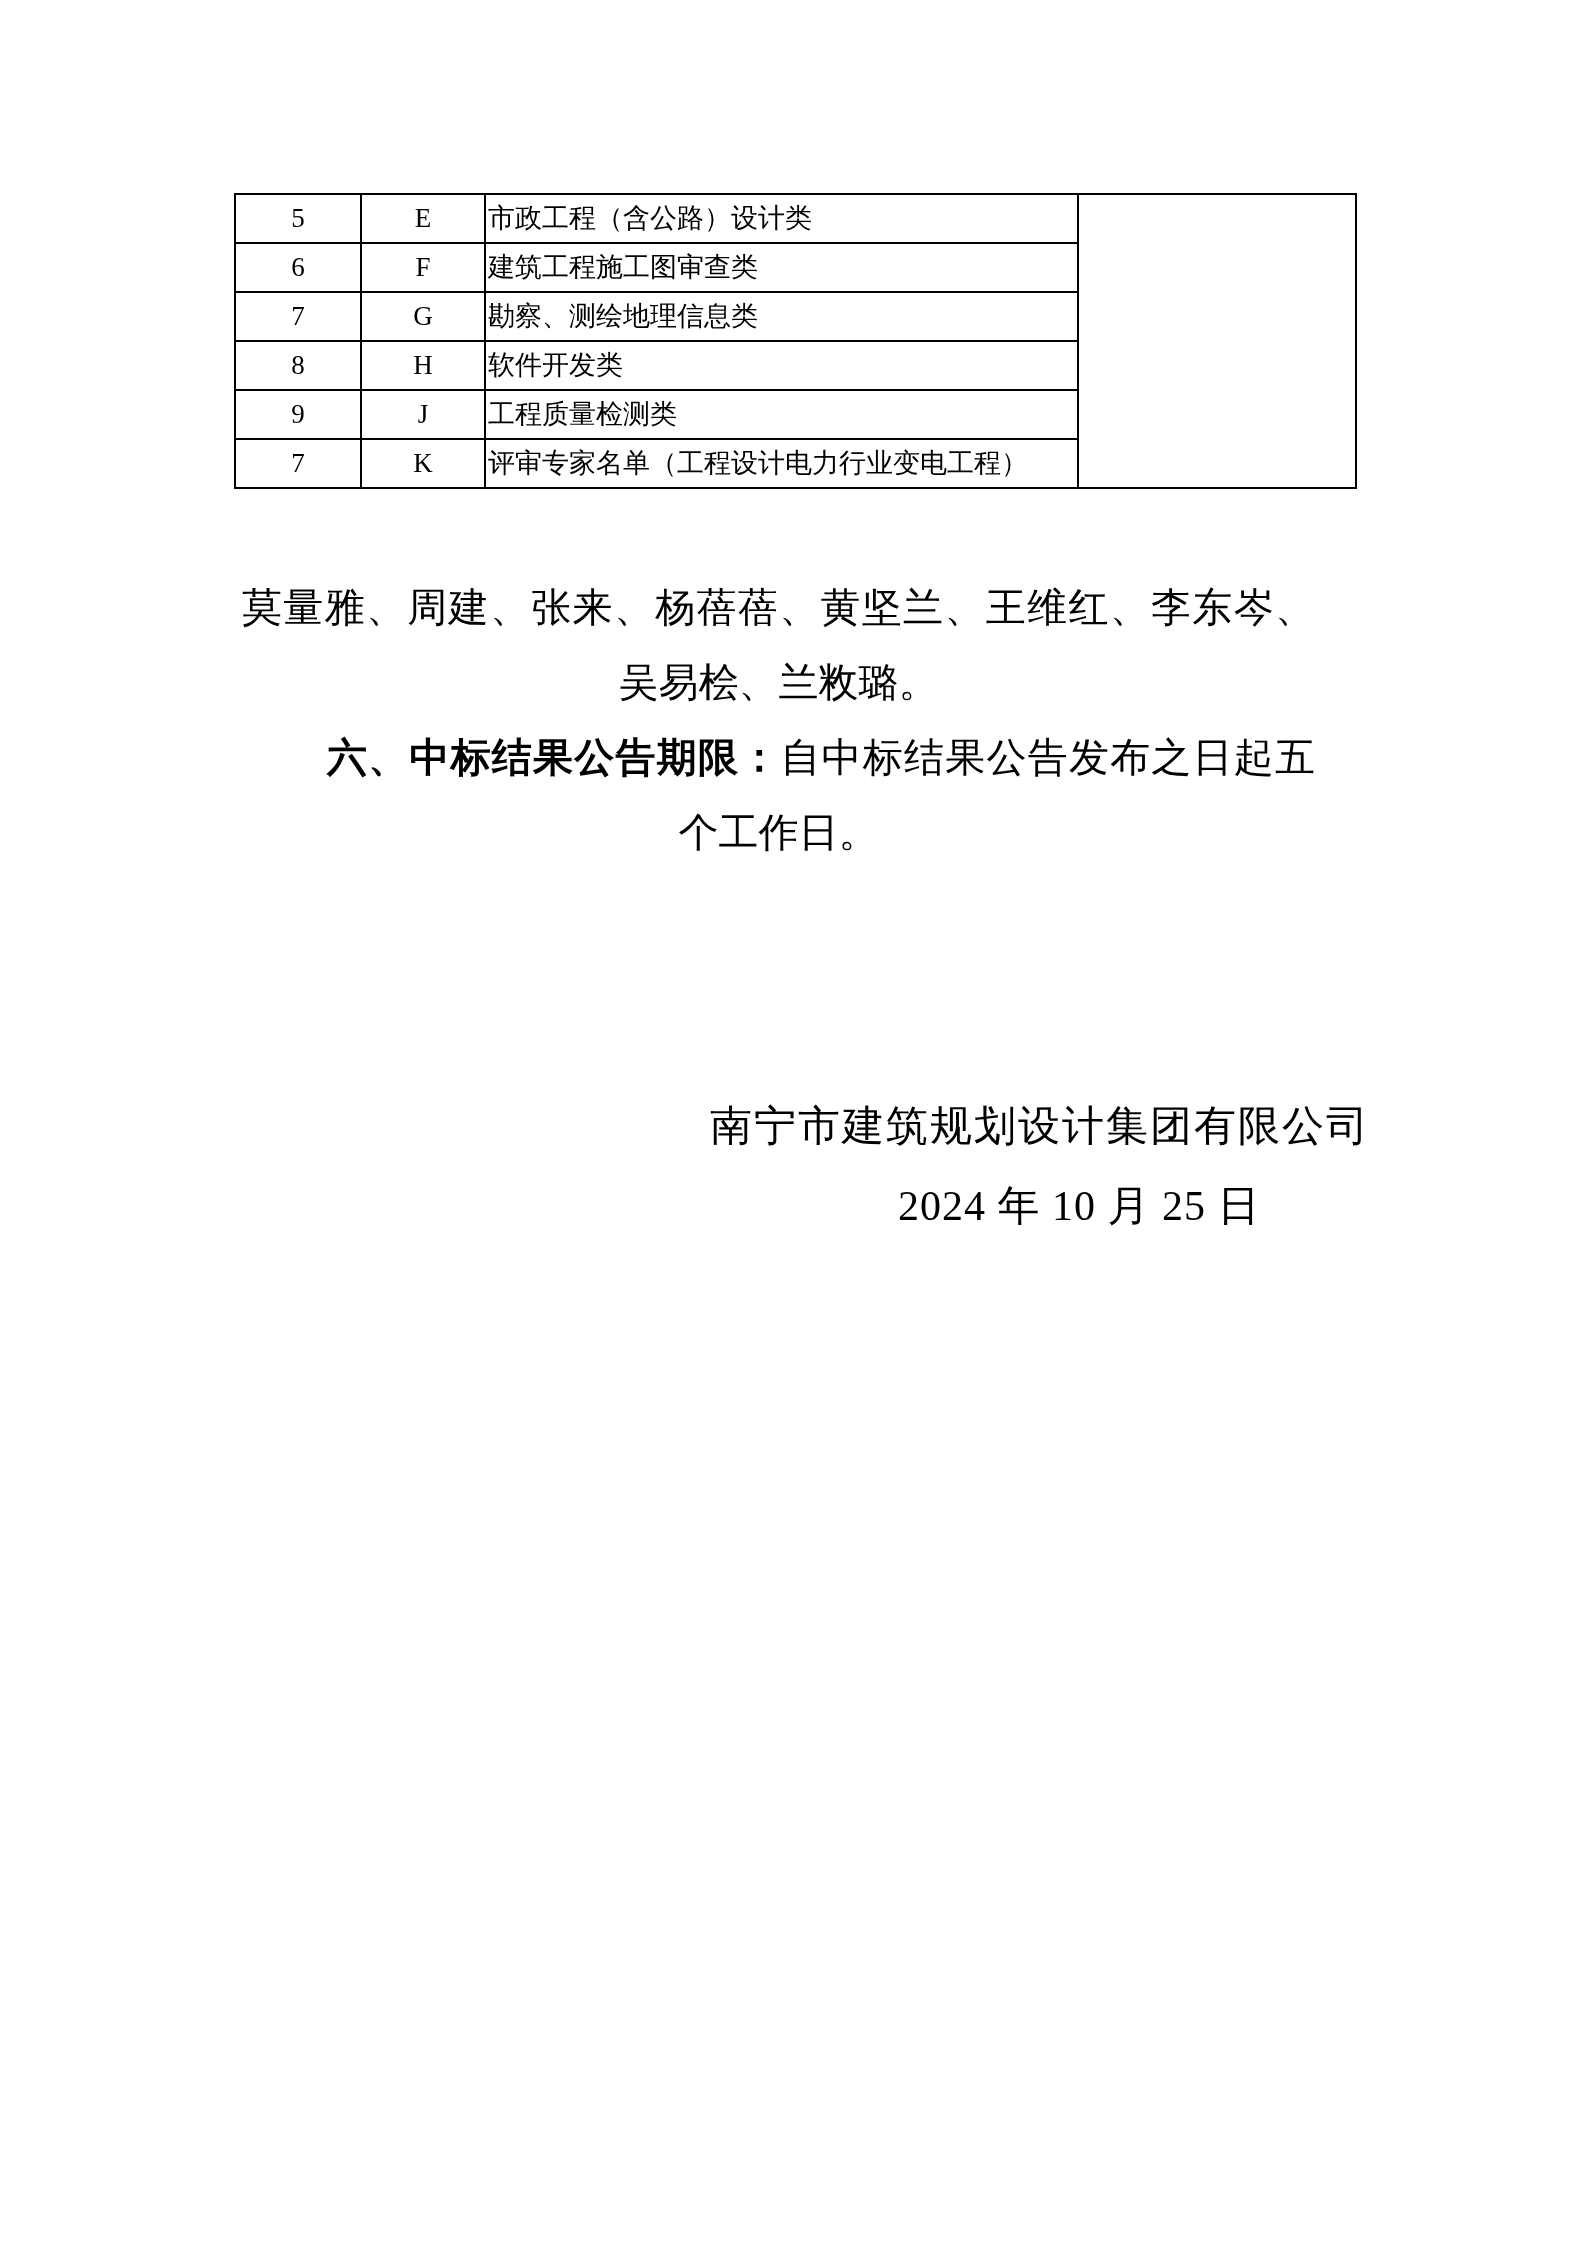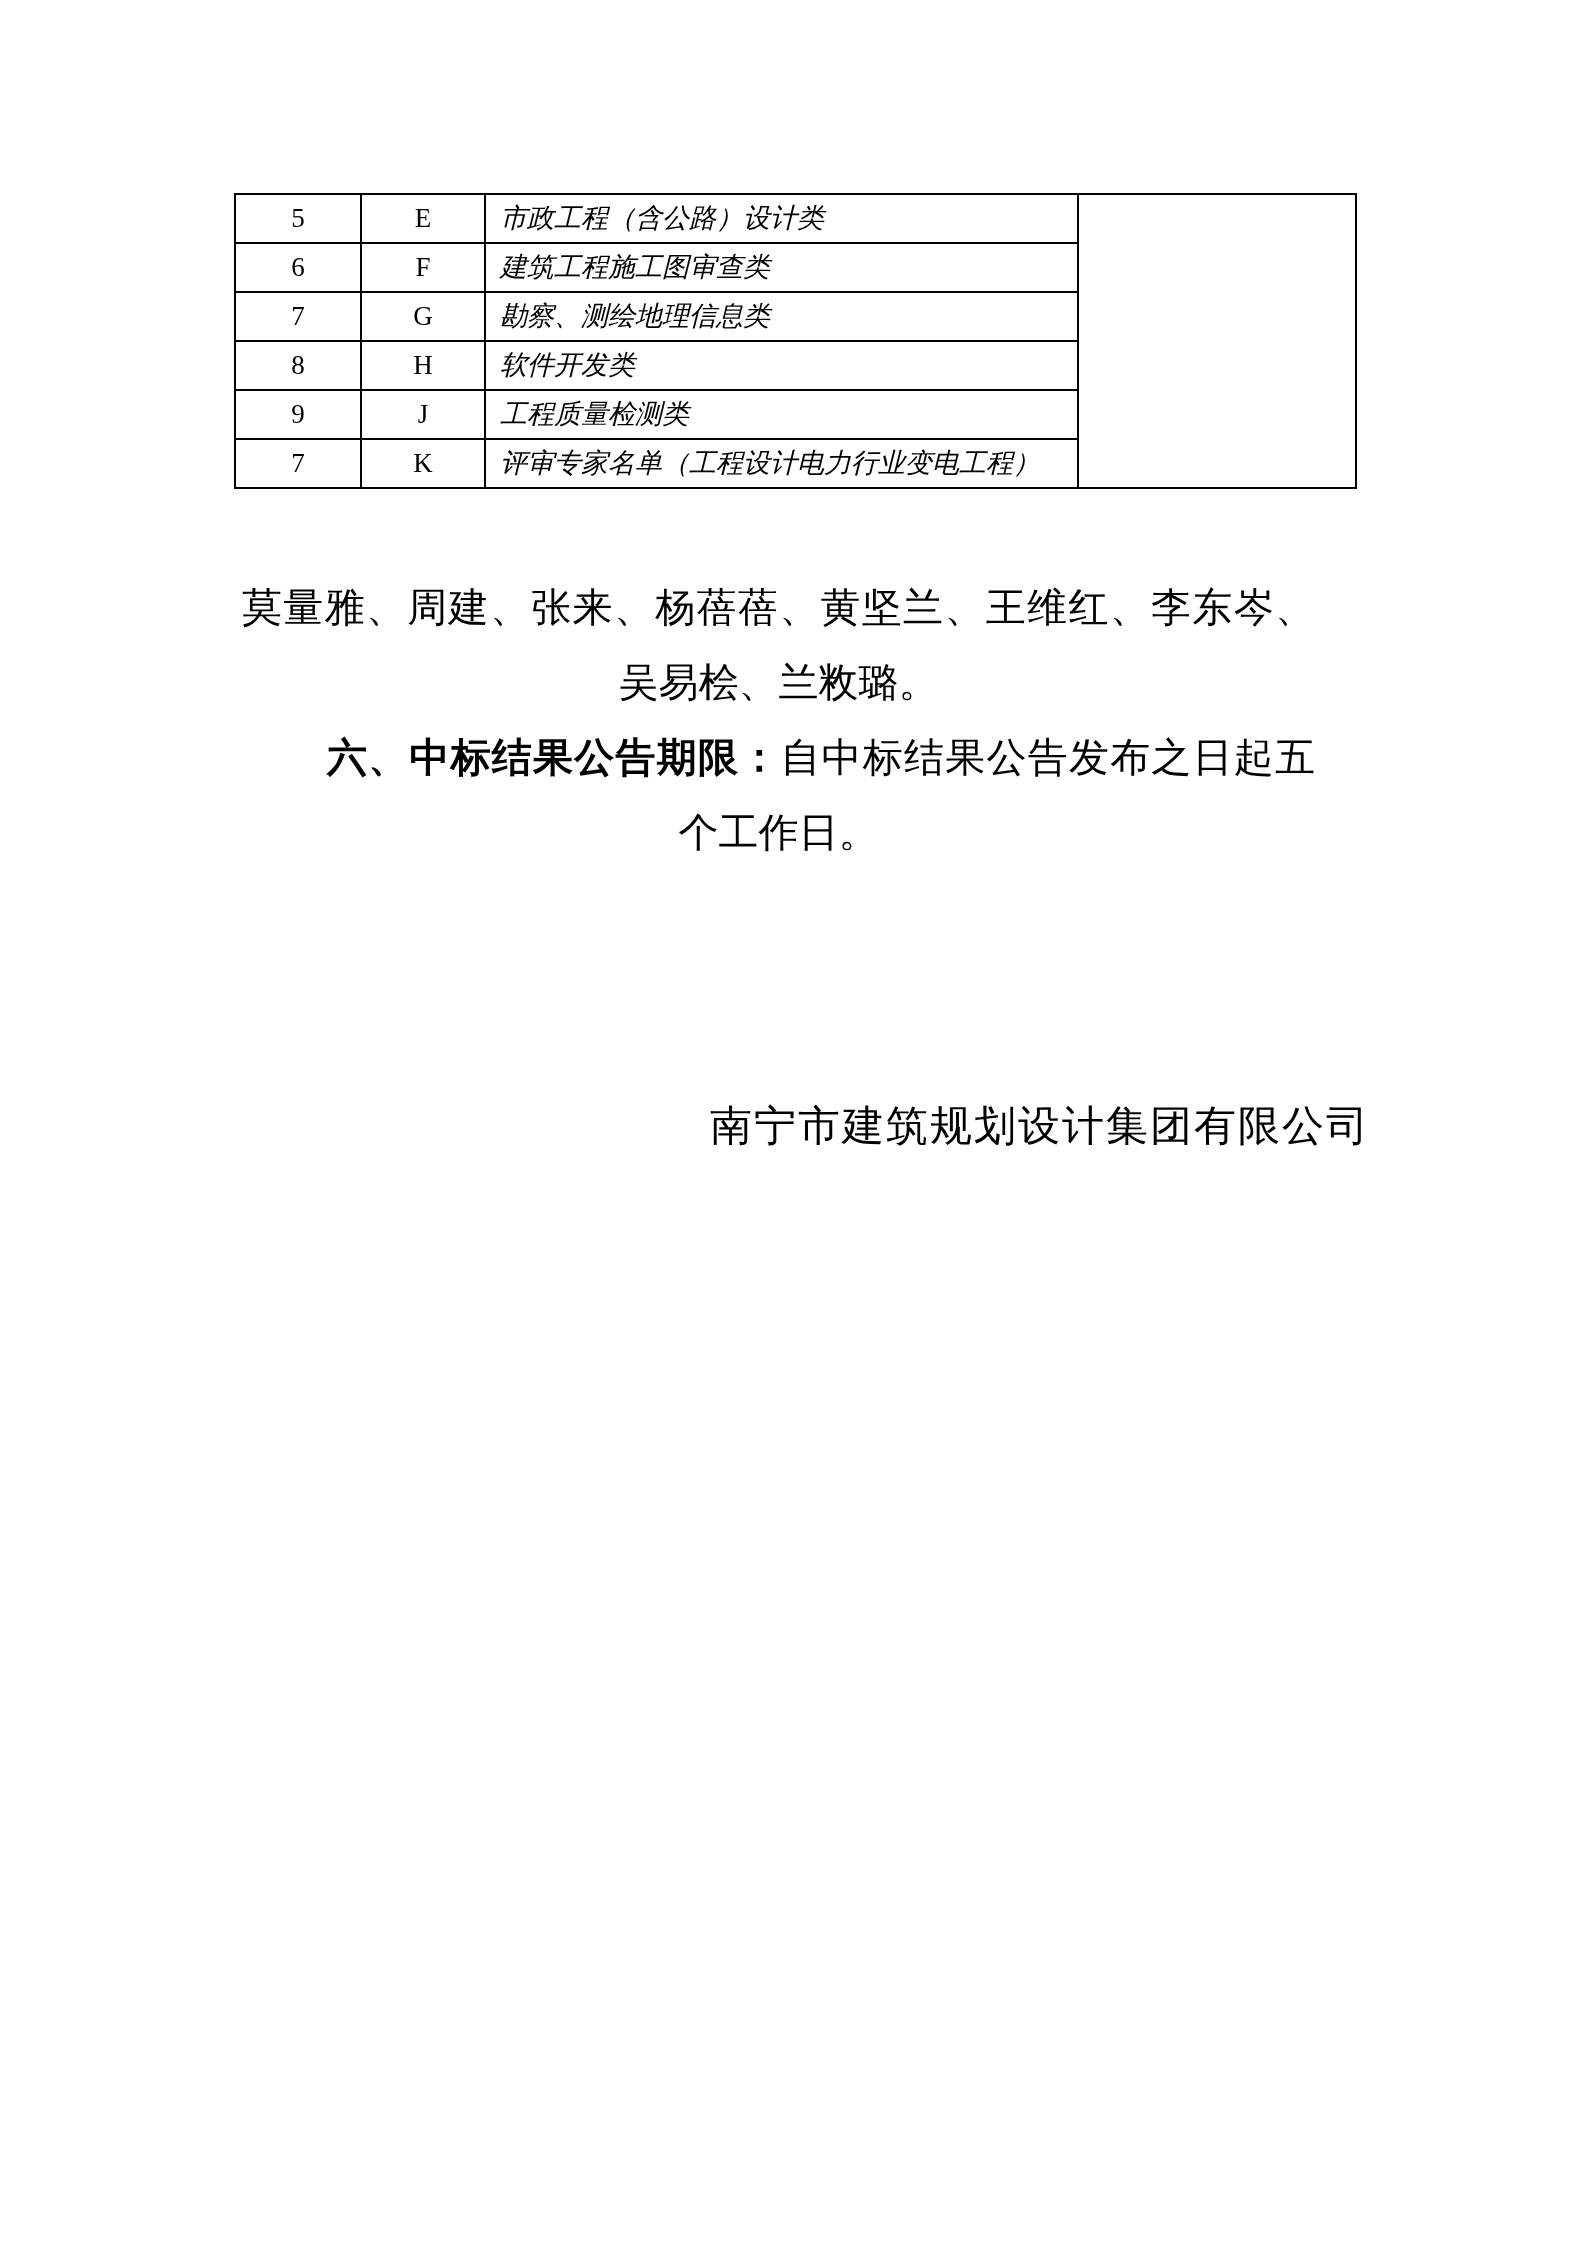--- a/index.html
+++ b/index.html
@@ -30,21 +30,21 @@
   .cat-table td {
     border: 2px solid #000000;
     font-size: 27px;
     line-height: 1.2;
     vertical-align: middle;
     padding: 0;
   }
   .cat-table tr { height: 49px; }
   .cat-table .c1 { text-align: center; }
   .cat-table .c2 { text-align: center; }
-  .cat-table .c3 { text-align: left; padding-left: 14px; font-style: italic; }
+  .cat-table .c3 { text-align: left; padding-left: 2px; }
   .cat-table .c4 { background: #ffffff; }
 
   
   .body-text {
     position: absolute;
     left: 242px;
     top: 570px;
     width: 1073px;
     font-size: 40px;
   }
@@ -126,14 +126,15 @@
   </table>
 
   <div class="body-text">
     <div class="line jline"><span>莫量雅、周建、张来、杨蓓蓓、黄坚兰、王维红、李东岑、</span></div>
     <div class="line"><span>吴易桧、兰敉璐。</span></div>
     <div class="line jline indent"><b>六、中标结果公告期限：</b><span>自中标结果公告发布之日起五</span></div>
     <div class="line"><span>个工作日。</span></div>
   </div>
 
   <div class="company">南宁市建筑规划设计集团有限公司</div>
+  <div class="date">2024 年 10 月 25 日</div>
 
 </div>
 
 </body></html>

